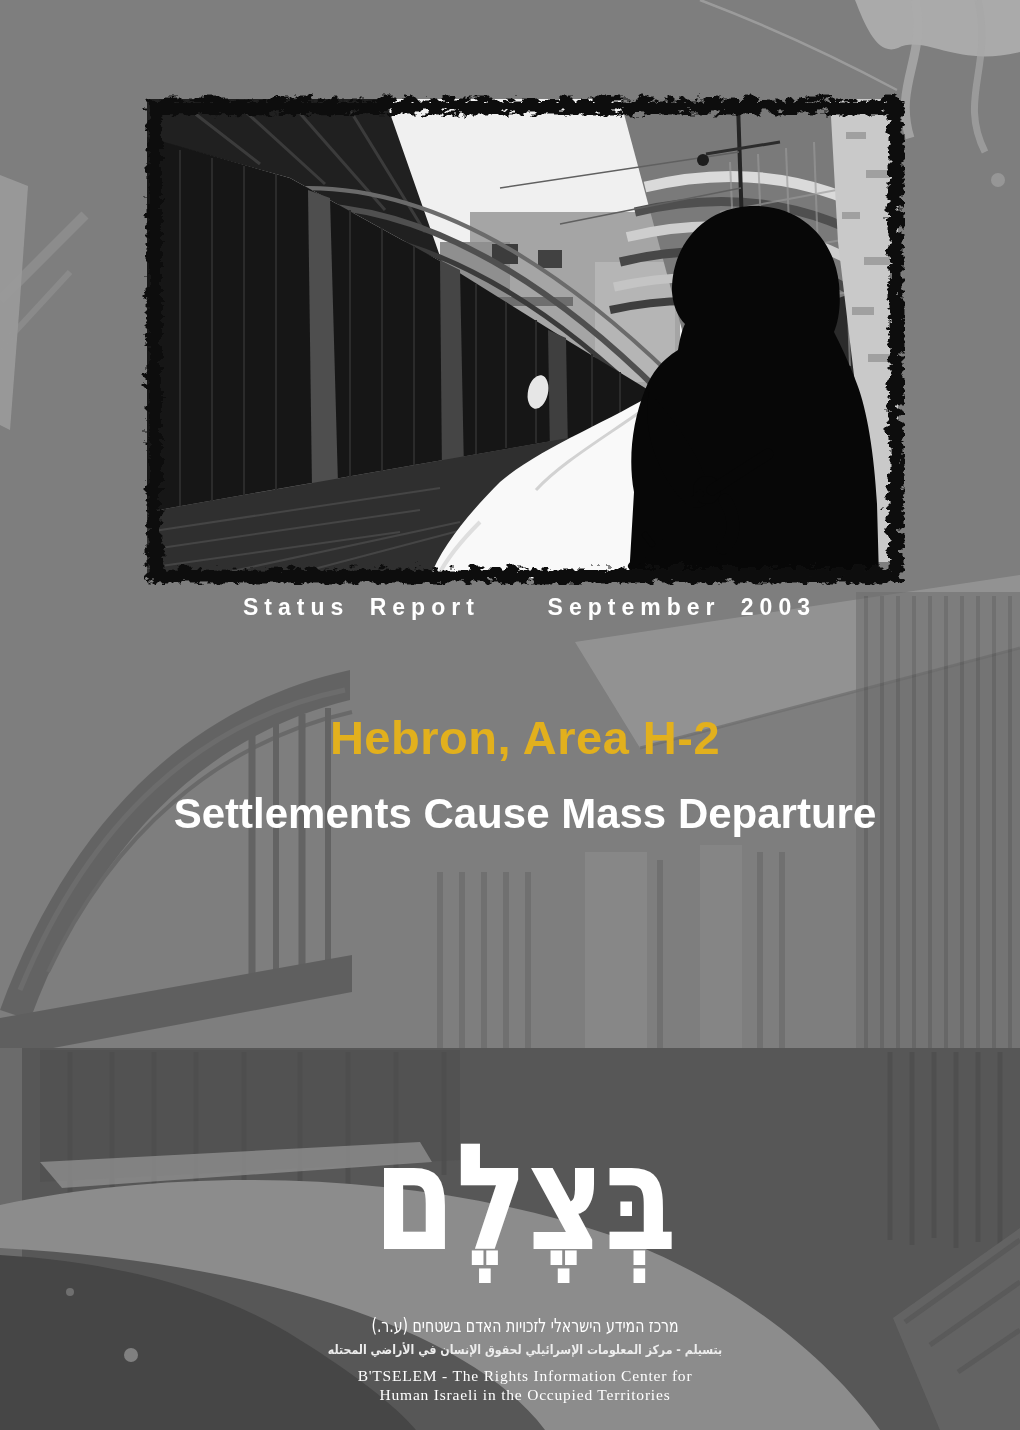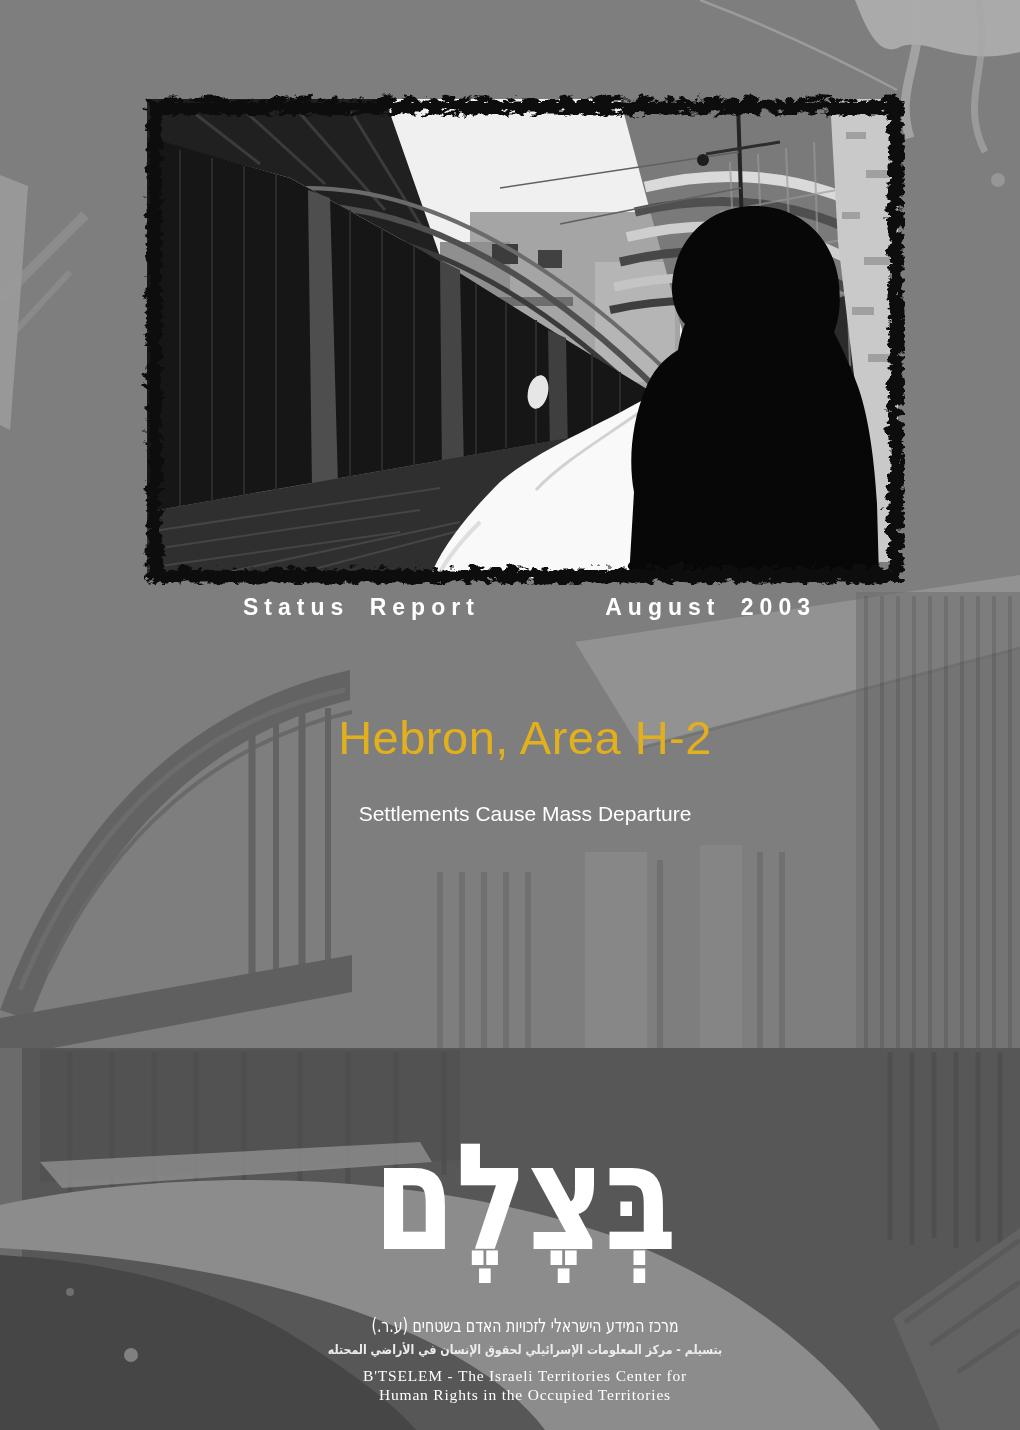--- a/index.html
+++ b/index.html
@@ -5,23 +5,23 @@
   html,body{margin:0;padding:0;background:#4a4a4a;}
   .page{position:relative;width:1020px;height:1430px;overflow:hidden;background:#7e7e7e;
         font-family:"Liberation Sans",sans-serif;padding-left:12px;}
   .page svg{display:block;}
   #bg-art{position:absolute;left:0;top:0;width:1020px;height:1430px;}
   .photo{position:absolute;left:140px;top:92px;width:765px;height:493px;}
   .status-row{position:absolute;left:243px;top:594px;width:573px;display:flex;
               justify-content:space-between;color:#ffffff;font-weight:bold;font-size:23px;
               letter-spacing:6px;word-spacing:8px;white-space:nowrap;}
   .title{position:absolute;left:140px;top:710px;width:770px;margin:0;text-align:center;
-         font-size:47px;font-weight:normal;letter-spacing:0.5px;color:#e2b01d;}
+         font-size:47px;font-weight:bold;letter-spacing:0.5px;color:#e2b01d;}
   .subtitle{position:absolute;left:140px;top:794px;width:770px;text-align:center;
-            font-size:21px;font-weight:normal;color:#ffffff;line-height:40px;}
+            font-size:42px;font-weight:bold;color:#ffffff;line-height:40px;}
   .logo-block{position:absolute;left:140px;top:1116px;width:770px;text-align:center;color:#fff;}
   .logotype{font-family:"DejaVu Sans",sans-serif;font-weight:bold;font-size:148px;line-height:165px;
             height:200px;color:#ffffff;transform:scaleX(0.80);transform-origin:50% 0%;}
   .heb-line{position:absolute;left:0;top:198px;width:770px;direction:rtl;
             font-family:"DejaVu Sans",sans-serif;font-size:19px;transform:scaleX(0.74);
             transform-origin:50% 50%;white-space:nowrap;}
   .ar-line{position:absolute;left:0;top:226px;width:770px;direction:rtl;
            font-family:"DejaVu Sans",sans-serif;font-size:12.5px;font-weight:600;color:#ededed;
            transform:scaleX(0.88);transform-origin:50% 50%;white-space:nowrap;}
   .eng-lines{position:absolute;left:0;top:250px;width:770px;
@@ -244,32 +244,32 @@
           <path d="M585,408 C596,426 596,446 583,456" stroke="#070707" stroke-width="13" fill="none" stroke-linecap="round"></path>
         </g>
       </g>
 
       <rect x="12" y="12" width="741" height="469" fill="none" stroke="#0e0e0e" stroke-width="15" filter="url(#rough)"></rect>
     </svg>
   </div>
 
   <div class="status-row">
     <span>Status Report</span>
-    <span>August 2003</span>
+    <span>September 2003</span>
   </div>
 
   <h1 class="title">Hebron, Area H-2</h1>
 
   <div class="subtitle">
     <div>Settlements Cause Mass Departure</div>
   </div>
 
   <div class="logo-block">
     <div class="logotype">בְּצֶלֶם</div>
     <div class="heb-line">מרכז המידע הישראלי לזכויות האדם בשטחים (ע.ר.)</div>
     <div class="ar-line">بتسيلم - مركز المعلومات الإسرائيلي لحقوق الإنسان في الأراضي المحتله</div>
     <div class="eng-lines">
-      <div>B'TSELEM - The Israeli Territories Center for</div>
-      <div>Human Rights in the Occupied Territories</div>
+      <div>B'TSELEM - The Rights Information Center for</div>
+      <div>Human Israeli in the Occupied Territories</div>
     </div>
   </div>
 
 </div>
 
 </body></html>

